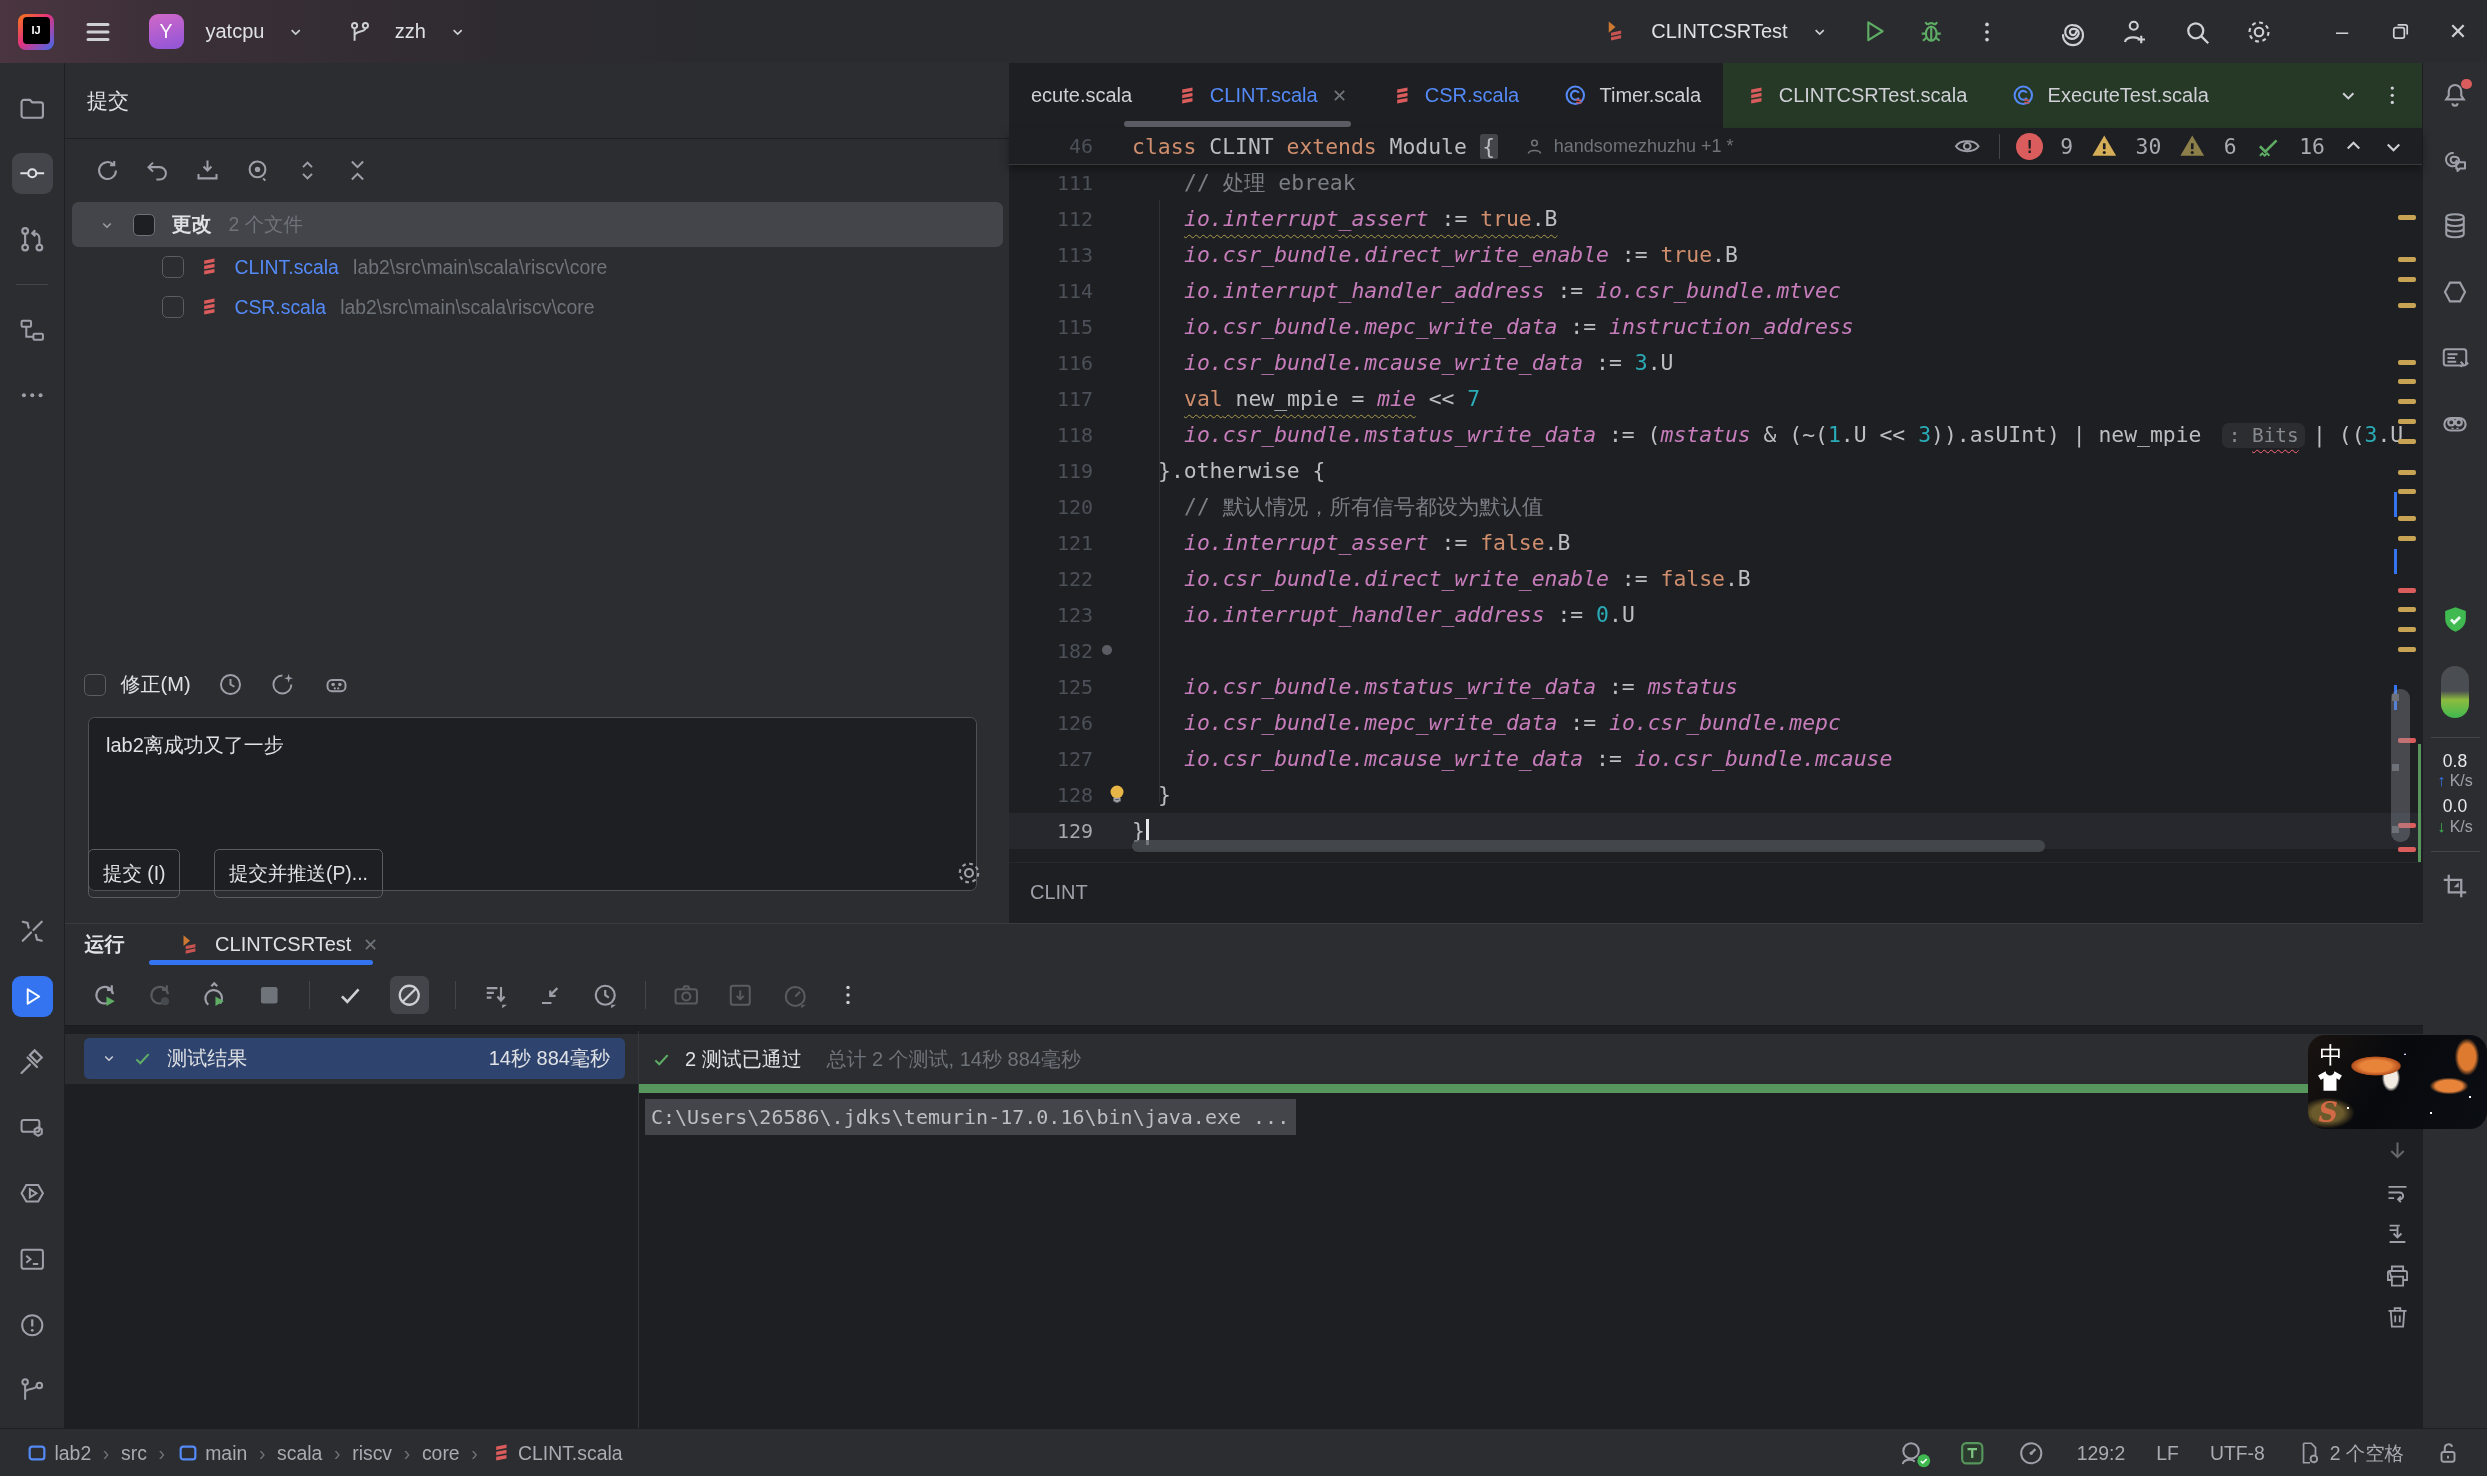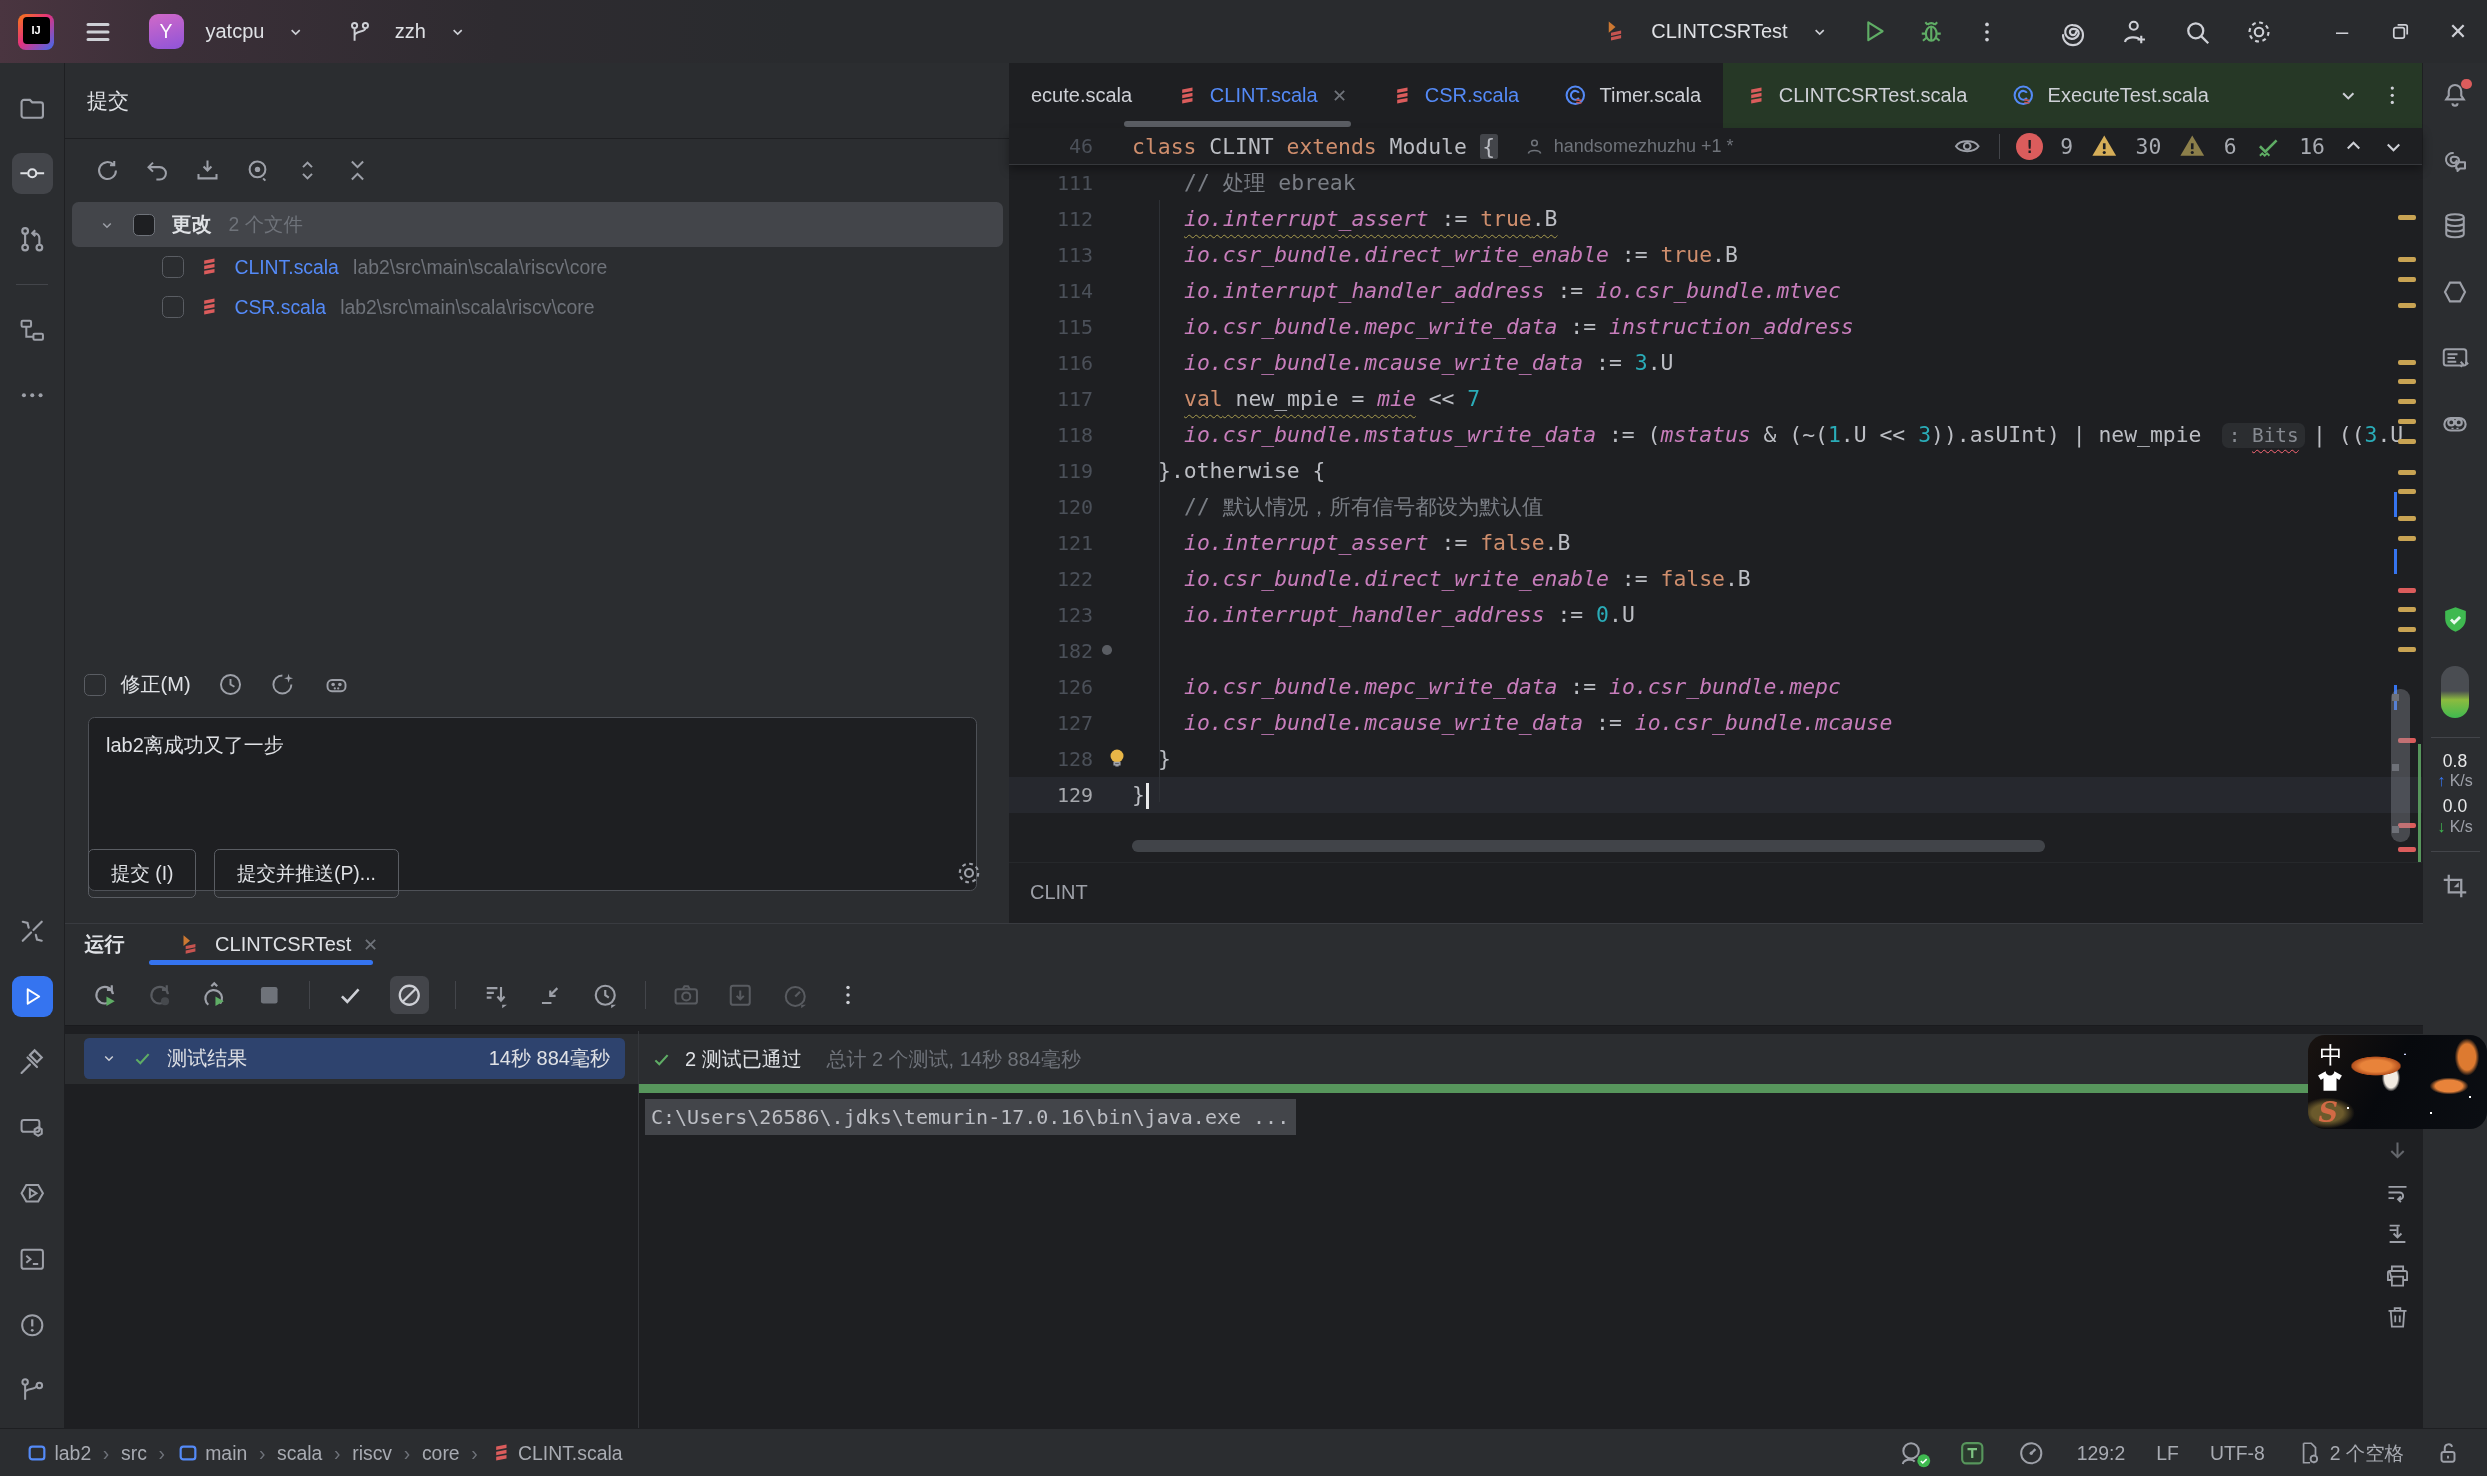--- a/index.html
+++ b/index.html
@@ -30,21 +30,21 @@
   #commit{left:65px;top:63px;width:944px;height:860px;background:#2B2D30}
   #commit-head{height:76px;border-bottom:0.6px solid #1E1F22;display:flex;align-items:center;padding-left:22px;font-size:21px}
   #commit-tools{display:flex;align-items:center;gap:23px;padding:18px 0 13px 28.5px}
   .chg-row{margin:5.2px 6.5px 0;height:45px;background:#43454A;border-radius:6.5px;display:flex;align-items:center;gap:17px;padding:0 0 0 26px}
   .cb{width:22px;height:22px;border:1.9px solid #5A5D63;border-radius:5.2px;background:#2B2D30;flex:none}
   .file-row{height:40px;display:flex;align-items:center;gap:14.2px;padding-left:97px}
   .file-name{font-size:19.4px;color:#548AF7}
   .file-path{font-size:19.4px;color:#6F737A}
   #amend-row{position:absolute;left:19.4px;top:608px;display:flex;align-items:center;gap:26px}
   #commit-msg{position:absolute;left:23px;top:654px;width:889px;height:174px;background:#1E1F22;border:1.3px solid #4E5157;border-radius:6.5px;padding:14.2px 17px;font-size:20px;color:#DFE1E5;font-family:"Liberation Sans",sans-serif;resize:none}
-  .btn{position:absolute;top:786px;height:49px;border:1.3px solid #5A5D63;border-radius:5.2px;background:transparent;color:#DFE1E5;font-size:19.4px;padding:0 22px;display:flex;align-items:center}
+  .btn{position:absolute;top:786px;height:49px;border:1.3px solid #5A5D63;border-radius:5.2px;background:transparent;color:#DFE1E5;font-size:19.4px;padding:0 14px;display:flex;align-items:center}
 
   
   #editor{left:1009px;top:63px;width:1413px;height:860px;background:#1E1F22}
   #tabbar{height:65px;display:flex;position:relative}
   .tab{display:flex;align-items:center;gap:11.7px;padding:0 22px;font-size:20px;color:#CED0D6;white-space:nowrap}
   .tab .lbl-mod{color:#548AF7}
   .tab-close{color:#6F737A;font-size:18px;margin-left:2.6px}
   #tabs-test{flex:1;background:#263826;display:flex;align-items:center}
   #tab-thumb{position:absolute;left:115px;bottom:1.3px;width:227px;height:5.8px;background:#5A5D63;border-radius:3.2px}
   #sticky{position:absolute;left:0;top:65px;width:1413px;height:37px;background:#1E1F22;border-bottom:0.6px solid #36383C;box-shadow:0 5.2px 9px rgba(0,0,0,.35);z-index:5;font-family:"DejaVu Sans Mono",monospace;font-size:21.4px;display:flex;align-items:center}
@@ -593,20 +593,24 @@
       </div>
       <div class="code-line">
         <span class="ln">123</span>
         <span class="lc" style="padding-left: 175px;"><span class="seg-id">io.interrupt_handler_address</span><span class="seg-pl"> := </span><span class="seg-nm">0</span><span class="seg-pl">.U</span></span>
       </div>
       <div class="code-line">
         <span class="ln">182</span>
         <span class="lc" style="padding-left: 175px;"></span>
       </div>
       <div class="code-line">
+        <span class="ln">125</span>
+        <span class="lc" style="padding-left: 175px;"><span class="seg-id">io.csr_bundle.mstatus_write_data</span><span class="seg-pl"> := </span><span class="seg-id">mstatus</span></span>
+      </div>
+      <div class="code-line">
         <span class="ln">126</span>
         <span class="lc" style="padding-left: 175px;"><span class="seg-id">io.csr_bundle.mepc_write_data</span><span class="seg-pl"> := </span><span class="seg-id">io.csr_bundle.mepc</span></span>
       </div>
       <div class="code-line">
         <span class="ln">127</span>
         <span class="lc" style="padding-left: 175px;"><span class="seg-id">io.csr_bundle.mcause_write_data</span><span class="seg-pl"> := </span><span class="seg-id">io.csr_bundle.mcause</span></span>
       </div>
       <div class="code-line">
         <span class="ln">128</span>
         <span id="bulb">

